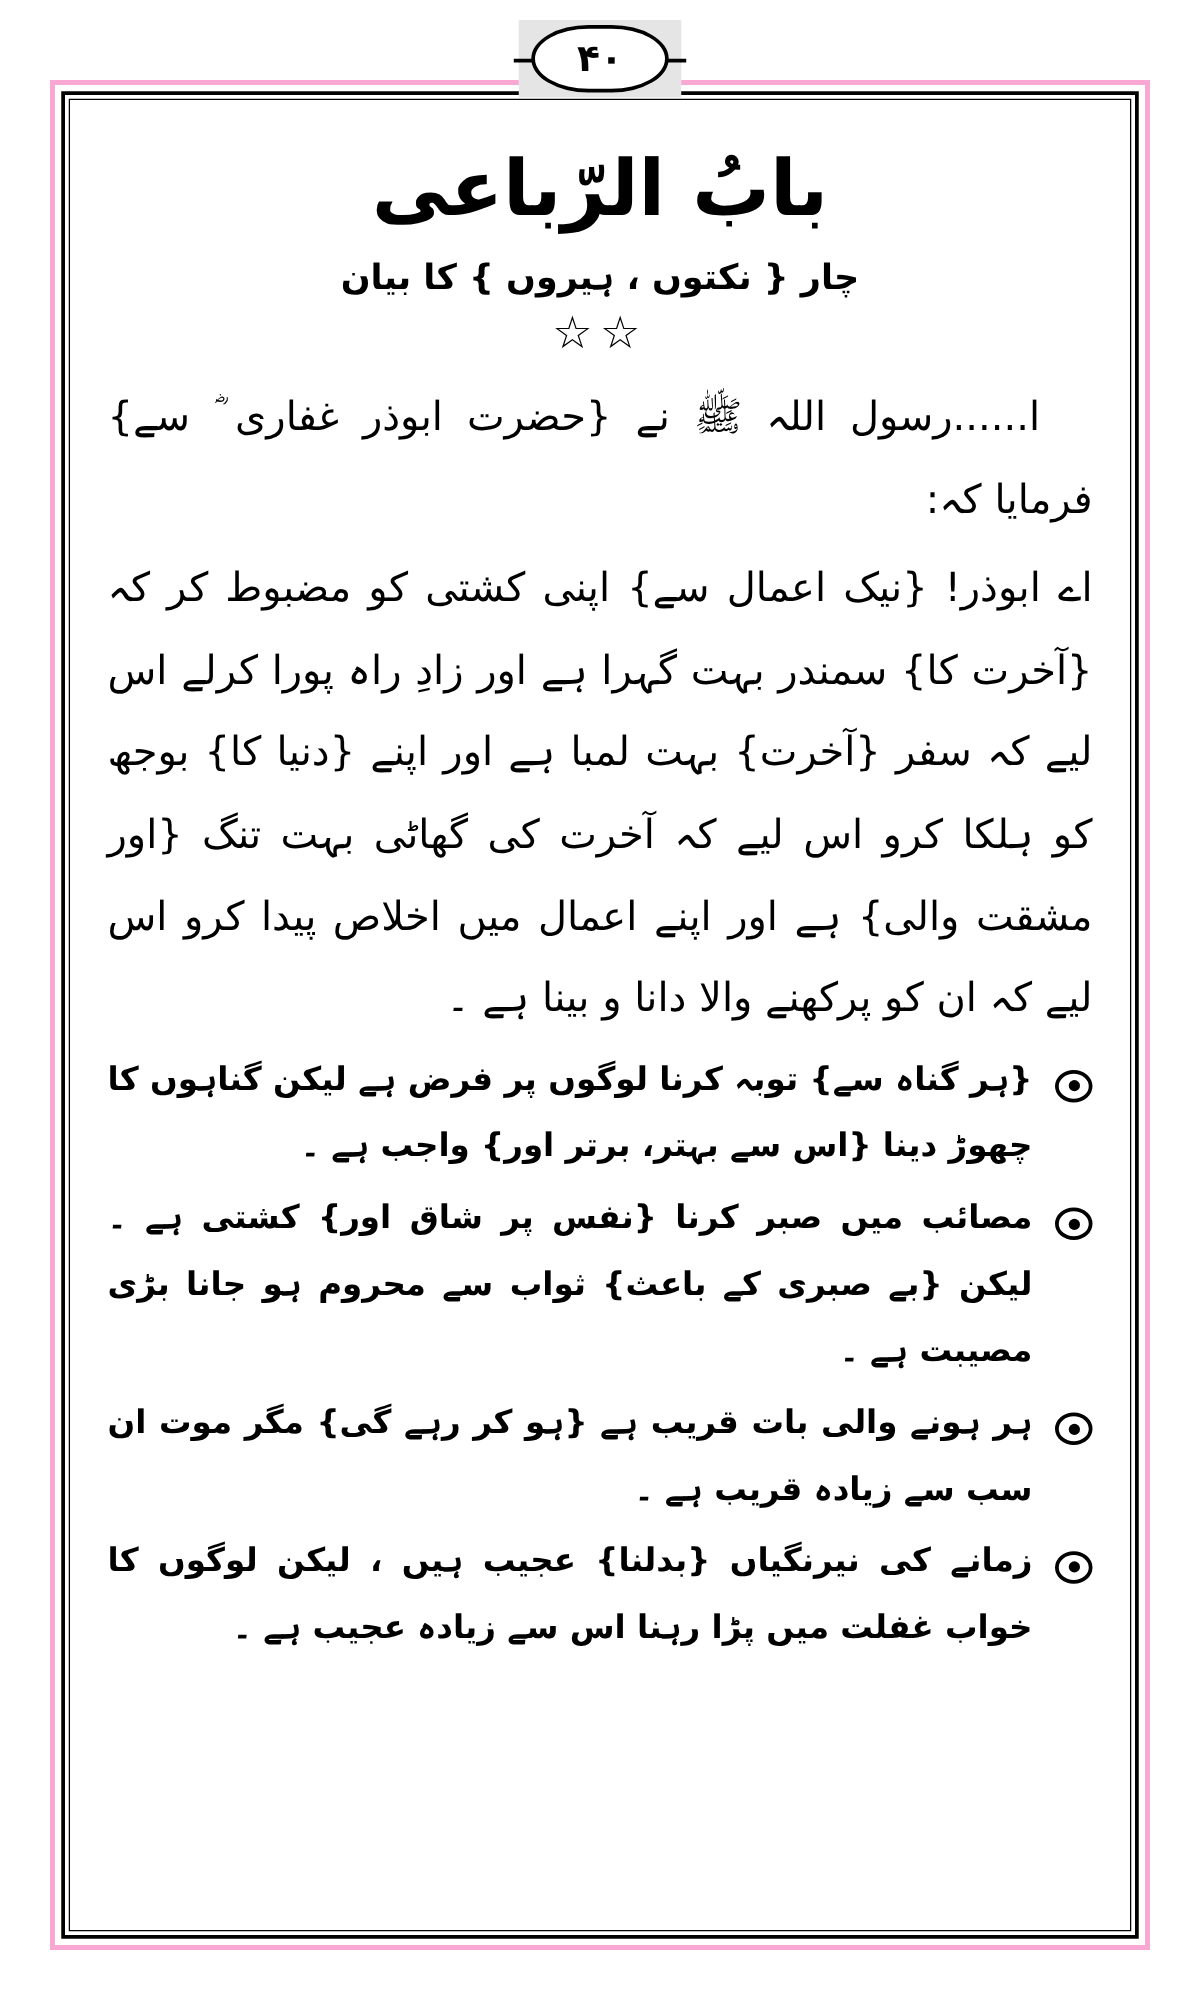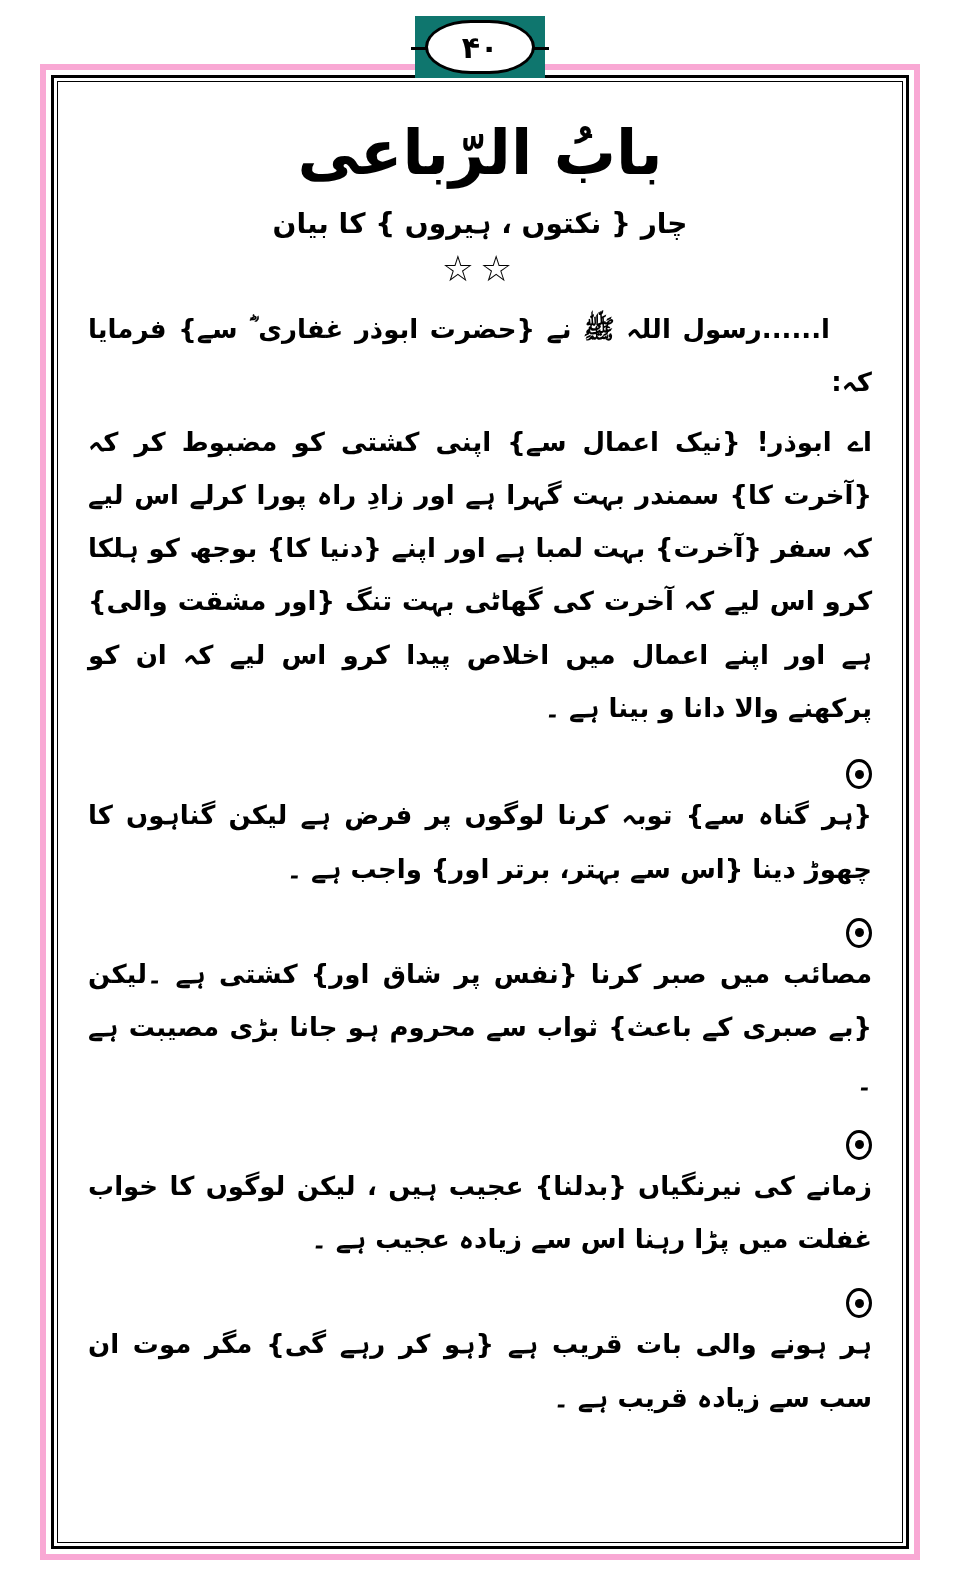--- a/index.html
+++ b/index.html
@@ -5,21 +5,21 @@
   html,body{margin:0;padding:0;background:#ffffff;}
   body{
     width:960px;height:1596px;position:relative;overflow:hidden;
     font-family:"DejaVu Sans","Liberation Sans",sans-serif;
     color:#000;
   }
 
   
   .frame-outer{
     position:absolute;left:40px;right:40px;top:64px;bottom:36px;
-    border:6px solid #f9a8d4;
+    border:4px solid #f9a8d4;
     padding:5px;
     background:#fff;
   }
   .frame-mid{
     height:100%;
     border:3px solid #000;
     padding:3px;
     box-sizing:border-box;
   }
   .frame-inner{
@@ -27,21 +27,21 @@
     border:1px solid #000;
     box-sizing:border-box;
     padding:28px 30px 10px 30px;
     overflow:hidden;
   }
 
   
   .cartouche{
     position:absolute;top:16px;left:50%;transform:translateX(-50%);
     width:130px;height:62px;z-index:5;
-    background:#0f766e;
+    background:#e5e5e5;
     display:flex;align-items:center;justify-content:center;
   }
   .cartouche .lens{
     position:absolute;inset:4px 10px;
     border:3px solid #000;
     border-radius:50% / 60%;
     background:#fff;
   }
   .cartouche .tip{
     position:absolute;top:50%;width:18px;height:3px;background:#000;
@@ -68,30 +68,30 @@
     font-size:28px;font-weight:bold;
   }
   .stars{
     text-align:center;
     font-size:36px;
     margin:6px 0 14px 0;
     letter-spacing:6px;
   }
   p.para{
     margin:0 0 6px 0;
-    font-size:26px;font-weight:bold;
+    font-size:32px;font-weight:normal;
     line-height:2.05;
   }
   p.para.indent{text-indent:42px;}
   p.para.numline{text-align:right;padding-right:110px;}
   p.para.centerline{text-align:center;}
 
   
   .bullet-row{
-    display:flex;flex-direction:column;align-items:flex-start;
+    display:flex;align-items:flex-start;
     margin:2px 0 4px 0;
     justify-content:center;
   }
   .bullet-icon{
     flex:0 0 30px;
     width:26px;height:26px;
     margin-top:18px;
     margin-left:18px;
     border:3px solid #000;border-radius:50%;
     position:relative;
@@ -137,25 +137,25 @@
     <span class="bullet-text">{ہر گناہ سے} توبہ کرنا لوگوں پر فرض ہے لیکن گناہوں کا چھوڑ دینا {اس سے بہتر، برتر اور} واجب ہے ۔</span>
   </div>
 
   <div class="bullet-row">
     <span class="bullet-icon"></span>
     <span class="bullet-text">مصائب میں صبر کرنا {نفس پر شاق اور} کشتی ہے ۔لیکن {بے صبری کے باعث} ثواب سے محروم ہو جانا بڑی مصیبت ہے ۔</span>
   </div>
 
   <div class="bullet-row">
     <span class="bullet-icon"></span>
-    <span class="bullet-text">زمانے کی نیرنگیاں {بدلنا} عجیب ہیں ، لیکن لوگوں کا خواب غفلت میں پڑا رہنا اس سے زیادہ عجیب ہے ۔</span>
+    <span class="bullet-text">ہر ہونے والی بات قریب ہے {ہو کر رہے گی} مگر موت ان سب سے زیادہ قریب ہے ۔</span>
   </div>
 
   <div class="bullet-row">
     <span class="bullet-icon"></span>
-    <span class="bullet-text">ہر ہونے والی بات قریب ہے {ہو کر رہے گی} مگر موت ان سب سے زیادہ قریب ہے ۔</span>
+    <span class="bullet-text">زمانے کی نیرنگیاں {بدلنا} عجیب ہیں ، لیکن لوگوں کا خواب غفلت میں پڑا رہنا اس سے زیادہ عجیب ہے ۔</span>
   </div>
 </div>
 
 
     </div>
   </div>
 </div>
 
 </body></html>

